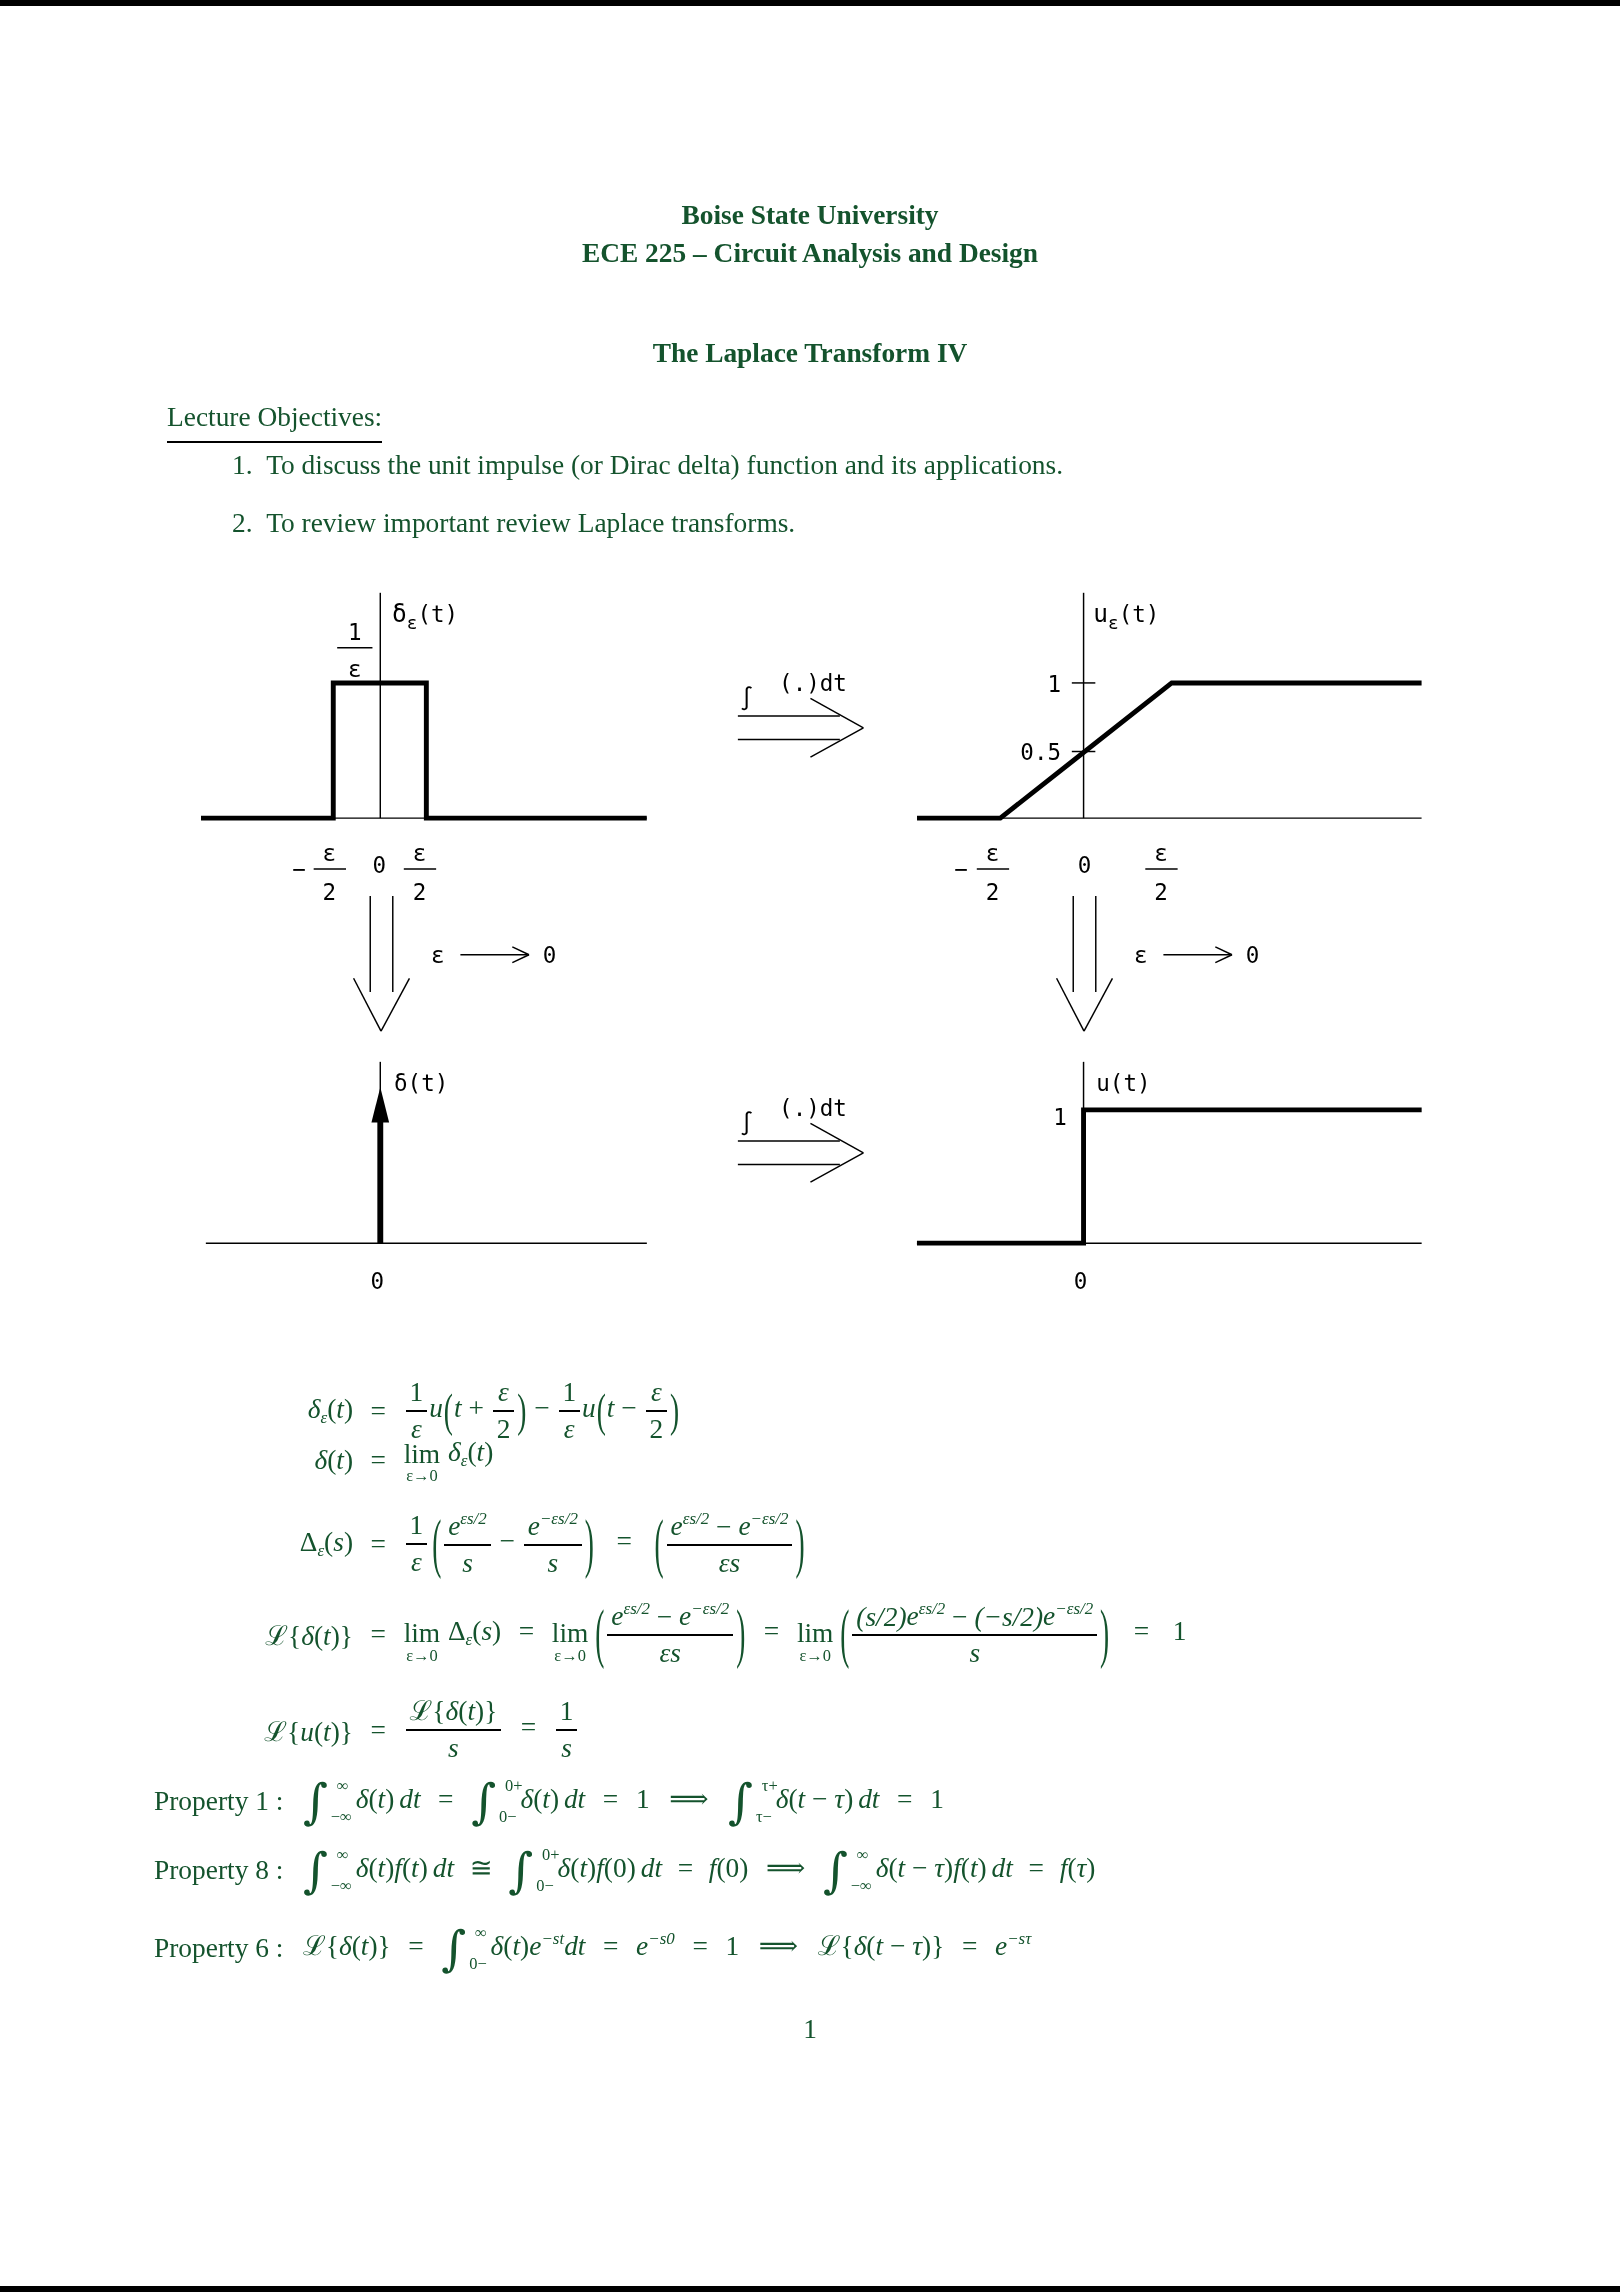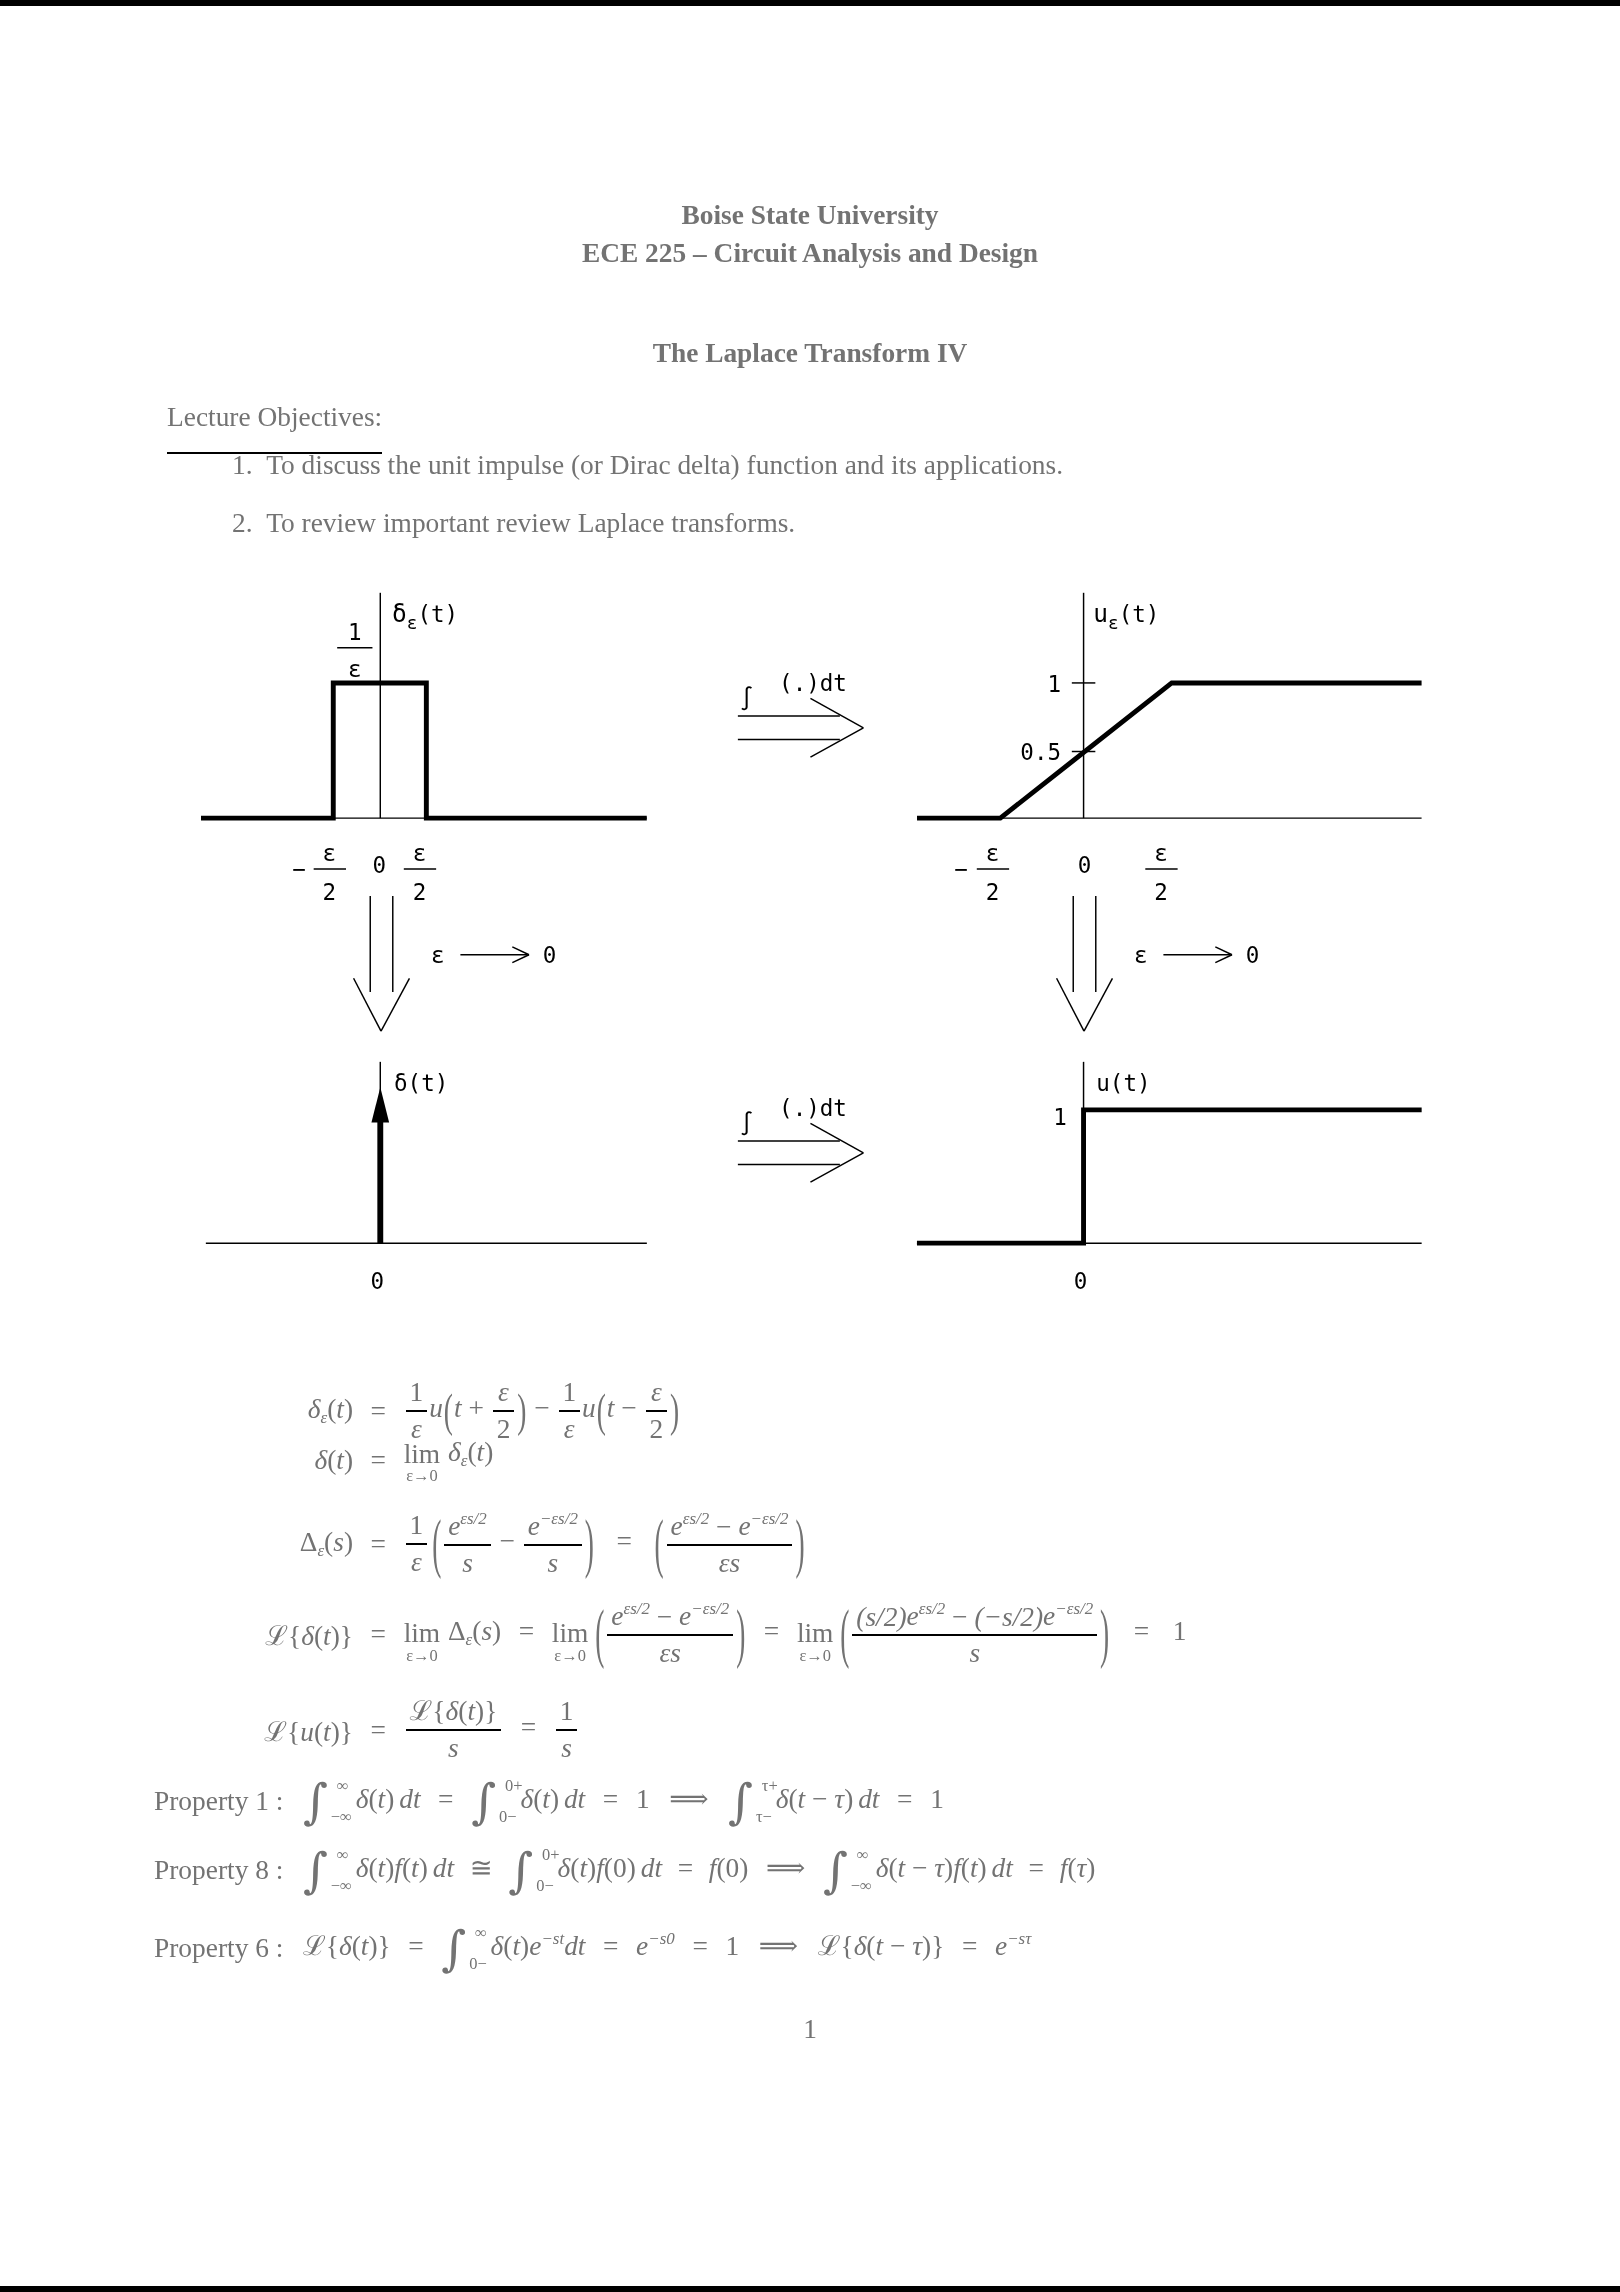--- a/index.html
+++ b/index.html
@@ -1,27 +1,27 @@
 <!DOCTYPE html>
 <html><head>
 <meta charset="utf-8">
 <style>
   html,body{margin:0;padding:0;background:#e8e8e8;}
   .page{position:relative;width:1620px;height:2293px;background:#ffffff;
-        font-family:"Liberation Serif","DejaVu Serif",serif;color:#737373;overflow:hidden;}
+        font-family:"Liberation Serif","DejaVu Serif",serif;color:#14532d;overflow:hidden;}
   .edge{position:absolute;left:0;width:100%;background:#000;}
   .edge.top{top:0;height:5.9px;}
   .edge.bottom{bottom:0;height:6.9px;}
 
   .doc-header{position:absolute;top:196px;left:0;width:100%;text-align:center;
               font-weight:bold;font-size:27.4px;line-height:38px;}
   .doc-title{position:absolute;top:338px;left:0;width:100%;text-align:center;
              font-weight:bold;font-size:27.4px;}
   .objectives-heading{position:absolute;top:402px;left:167px;font-size:27.4px;
-             border-bottom:2px solid #000;padding-bottom:19px;}
+             border-bottom:2px solid #000;padding-bottom:8px;}
   .objective{position:absolute;left:232px;font-size:27.4px;white-space:nowrap;}
   #obj1{top:450px;} #obj2{top:508px;}
   .obj-num{display:inline-block;margin-right:13.7px;}
 
   .fig{position:absolute;}
   .fig svg{display:block;}
   .fig line,.fig polyline{stroke:#000;}
   .thin{stroke-width:1.5px;fill:none;}
   .thick{stroke-width:5px;fill:none;}
   .fig text{font-family:"DejaVu Sans Mono",monospace;font-size:23px;fill:#000;}

